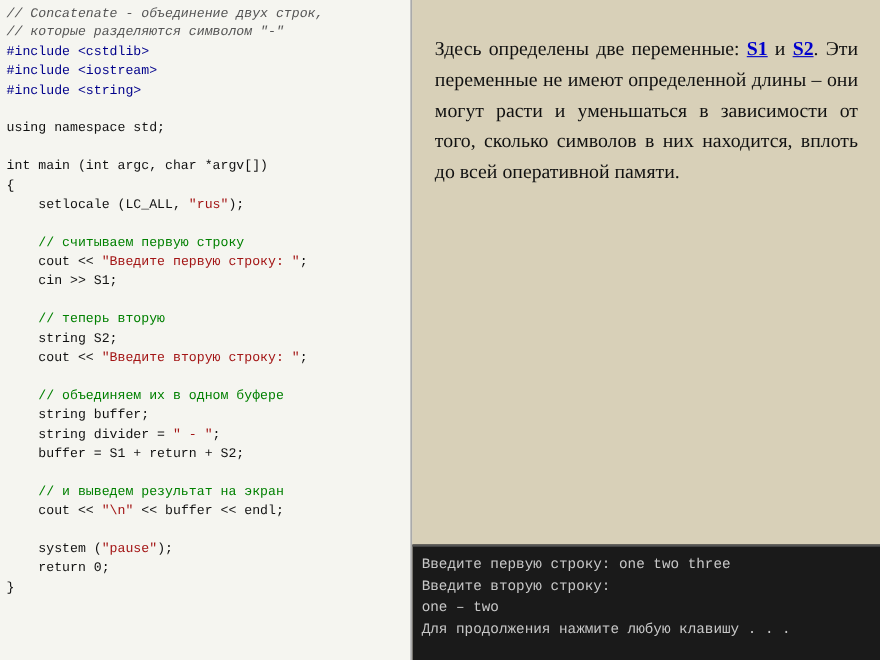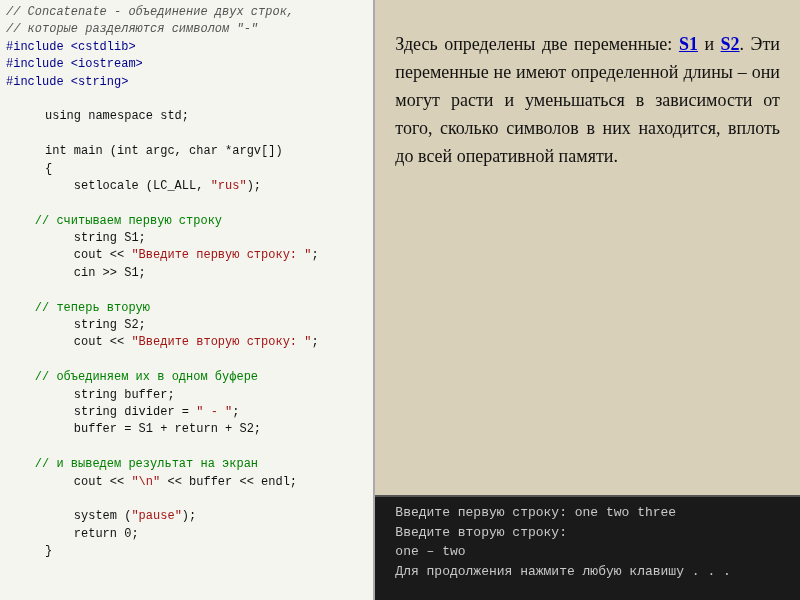--- a/index.html
+++ b/index.html
@@ -30,21 +30,21 @@
       line-height: 1.45;
       background: #f5f5f0;
       color: #111;
       overflow: hidden;
     }
 
     .code-comment-block { color: #555; font-style: italic; }
     .code-comment { color: #008000; }
     .code-preprocessor { color: #00008b; }
     .code-string { color: #a31515; }
-    .code-normal { color: #111; margin-left: 39px; }
+    .code-normal { color: #111; }
     .code-line { display: block; white-space: pre; }
 
     
     #right-panel {
       width: 455px;
       height: 600px;
       display: flex;
       flex-direction: column;
       background: #d8d0b8;
     }
@@ -62,21 +62,21 @@
 
     .highlight-blue { color: #0000cc; text-decoration: underline; font-weight: bold; }
 
     #terminal-area {
       height: 105px;
       background: #1a1a1a;
       color: #c8c8c8;
       font-family: 'Courier New', monospace;
       font-size: 13px;
       line-height: 1.5;
-      padding: 6px 20px;
+      padding: 6px 8px;
       border-top: 2px solid #555;
     }
 
     .terminal-line { display: block; white-space: pre; }
   </style>
 </head>
 <body>
 
 <div id="left-panel">
   <div id="code-area">
@@ -86,21 +86,20 @@
     <span class="code-line code-preprocessor">#include &lt;iostream&gt;</span>
     <span class="code-line code-preprocessor">#include &lt;string&gt;</span>
     <span class="code-line">&nbsp;</span>
     <span class="code-line code-normal">using namespace std;</span>
     <span class="code-line">&nbsp;</span>
     <span class="code-line code-normal">int main (int argc, char *argv[])</span>
     <span class="code-line code-normal">{</span>
     <span class="code-line code-normal">    setlocale (LC_ALL, <span class="code-string">"rus"</span>);</span>
     <span class="code-line">&nbsp;</span>
     <span class="code-line code-comment">    // считываем первую строку</span>
-    <span class="code-line code-normal">    string S1;</span>
     <span class="code-line code-normal">    cout &lt;&lt; <span class="code-string">"Введите первую строку: "</span>;</span>
     <span class="code-line code-normal">    cin &gt;&gt; S1;</span>
     <span class="code-line">&nbsp;</span>
     <span class="code-line code-comment">    // теперь вторую</span>
     <span class="code-line code-normal">    string S2;</span>
     <span class="code-line code-normal">    cout &lt;&lt; <span class="code-string">"Введите вторую строку: "</span>;</span>
     <span class="code-line">&nbsp;</span>
     <span class="code-line code-comment">    // объединяем их в одном буфере</span>
     <span class="code-line code-normal">    string buffer;</span>
     <span class="code-line code-normal">    string divider = <span class="code-string">" - "</span>;</span>

